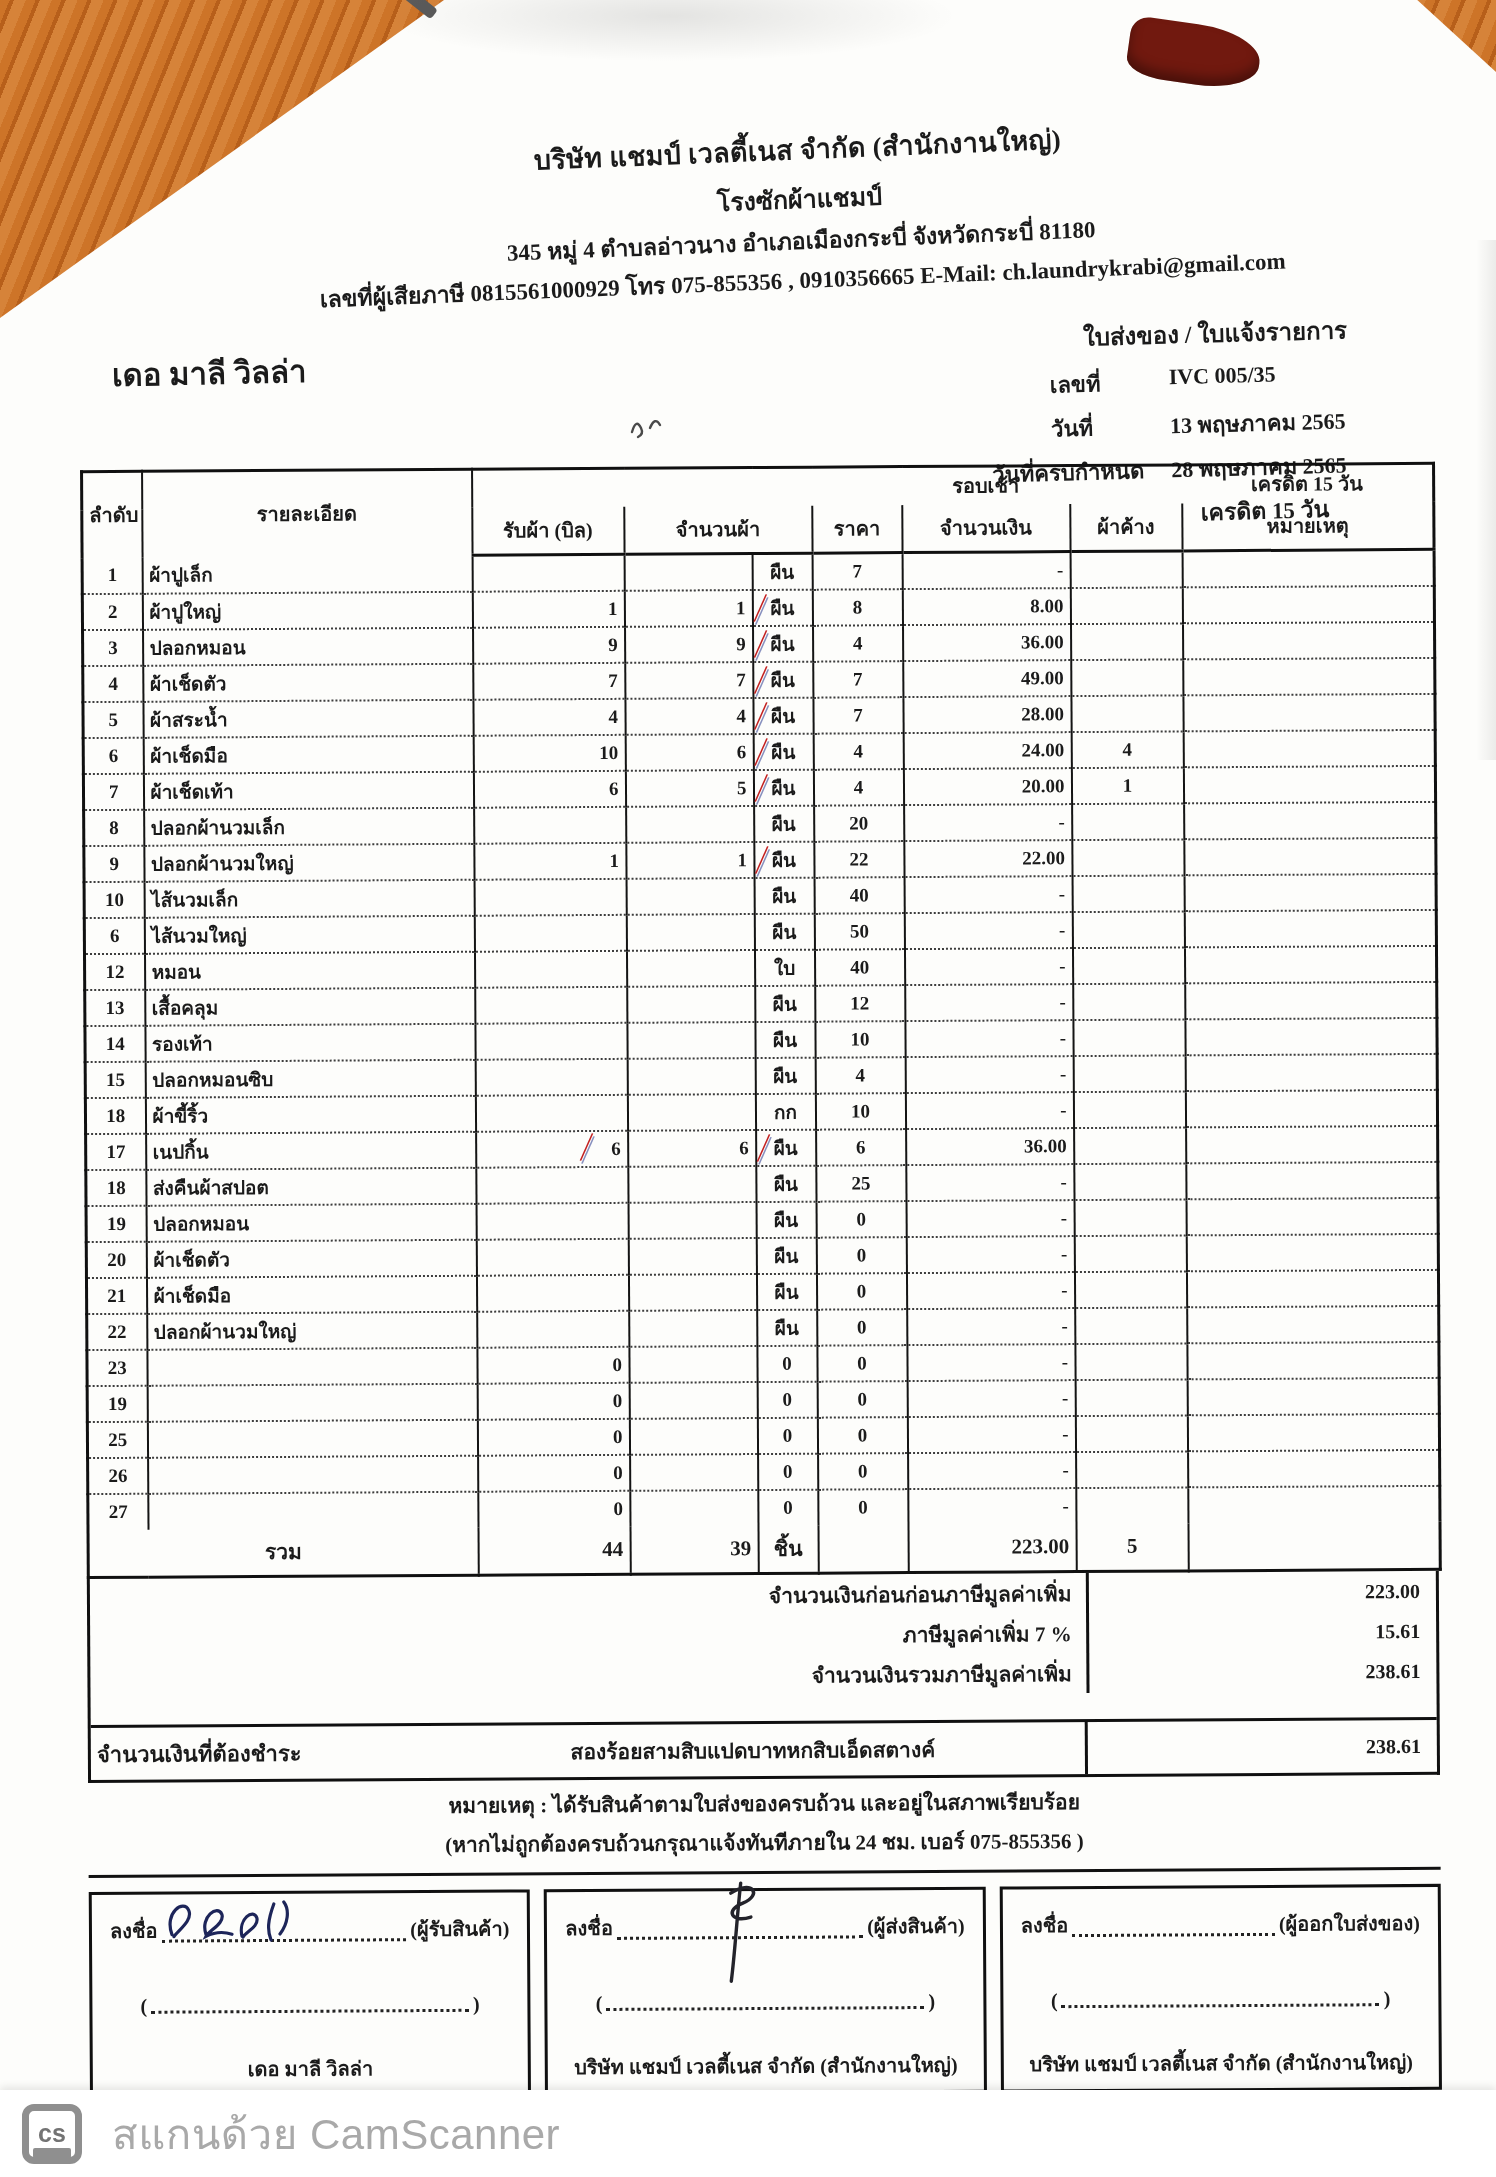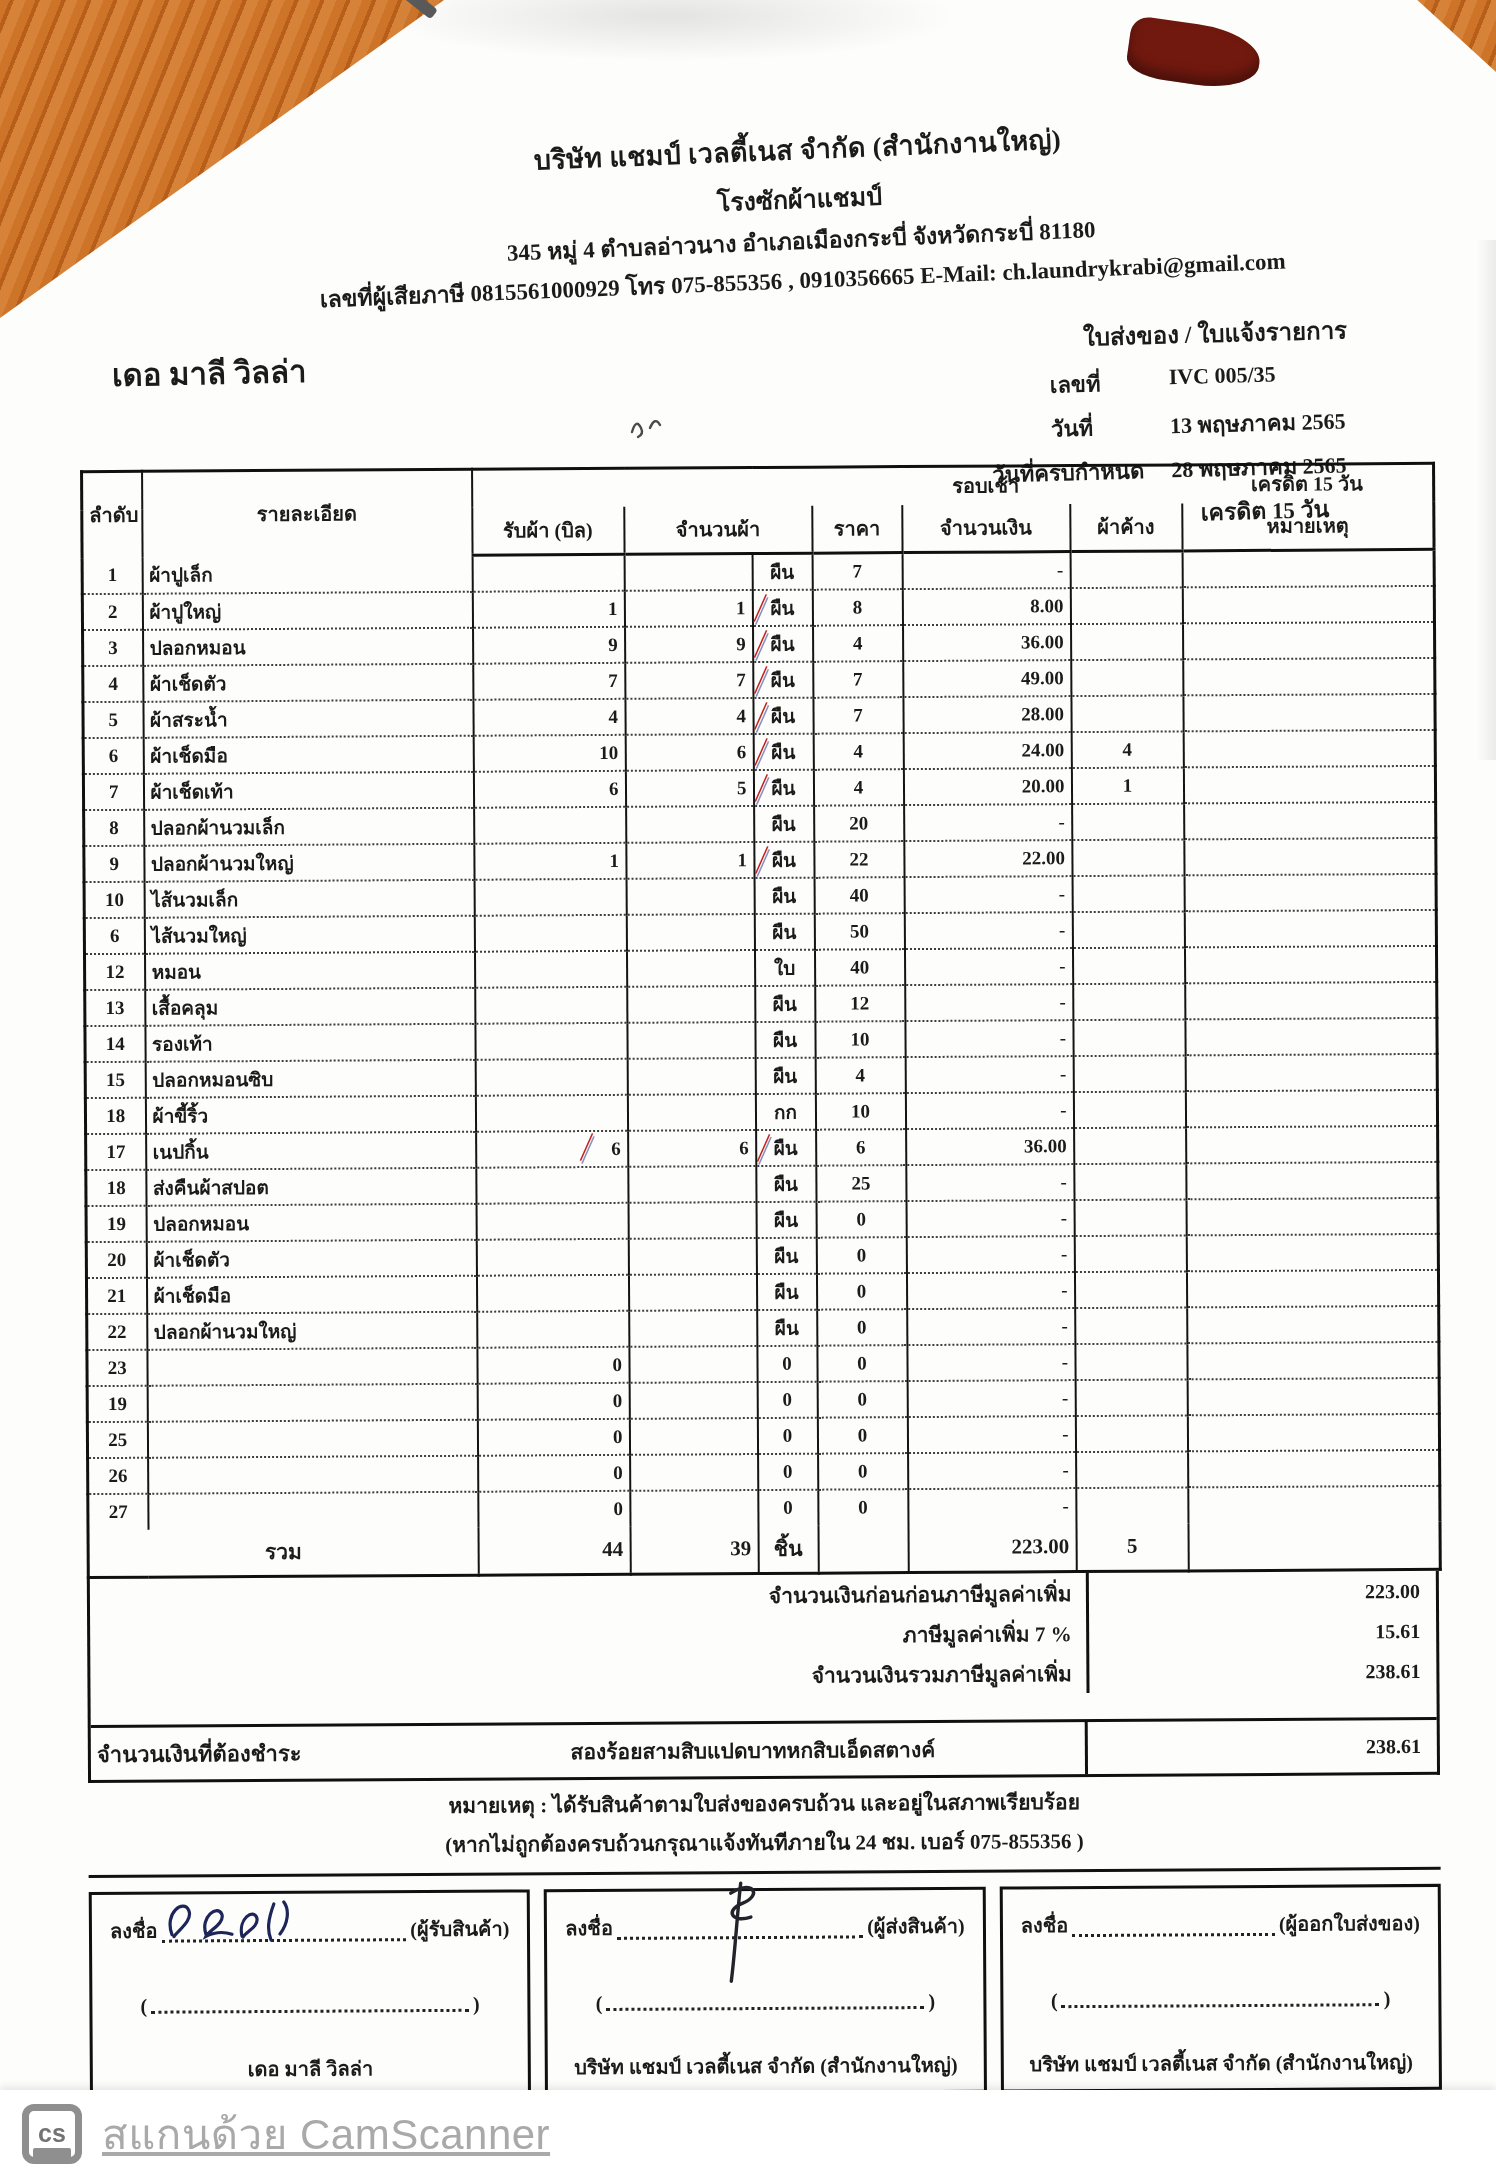--- a/index.html
+++ b/index.html
@@ -87,21 +87,21 @@
   .sig-line2{display:flex;align-items:flex-end;font-weight:700;font-size:20px;margin:46px 30px 0 30px;}
   .sig-party{margin-top:36px;text-align:center;font-weight:700;font-size:20px;}
   .sig-ink{position:absolute;pointer-events:none;}
 
   
   .csbar{position:absolute;left:0;bottom:0;width:100%;height:87px;background:#ffffff;display:flex;align-items:center;
     box-shadow:0 -3px 8px rgba(0,0,0,.10);font-family:"Liberation Sans", sans-serif;}
   .cs-badge{margin-left:22px;width:46px;height:46px;border:7px solid #8f8f8f;border-radius:12px;display:flex;
     align-items:center;justify-content:center;color:#737373;font-weight:700;font-size:25px;position:relative;}
   .cs-badge::after{content:"";position:absolute;left:4px;right:4px;bottom:-3px;height:12px;background:#8f8f8f;border-radius:2px 2px 4px 4px;}
-  .cs-text{margin-left:20px;font-size:42px;color:#a9a9a9;letter-spacing:.5px;text-decoration:underline;}
+  .cs-text{margin-left:30px;font-size:42px;color:#a9a9a9;letter-spacing:.5px;}
 </style>
 </head>
 <body>
 
 <div class="stage">
 
   <div class="wood wood-tl"></div>
   <div class="wood wood-tr"></div>
   <div class="pen-sliver"></div>
   <div class="fold-shadow"></div>

